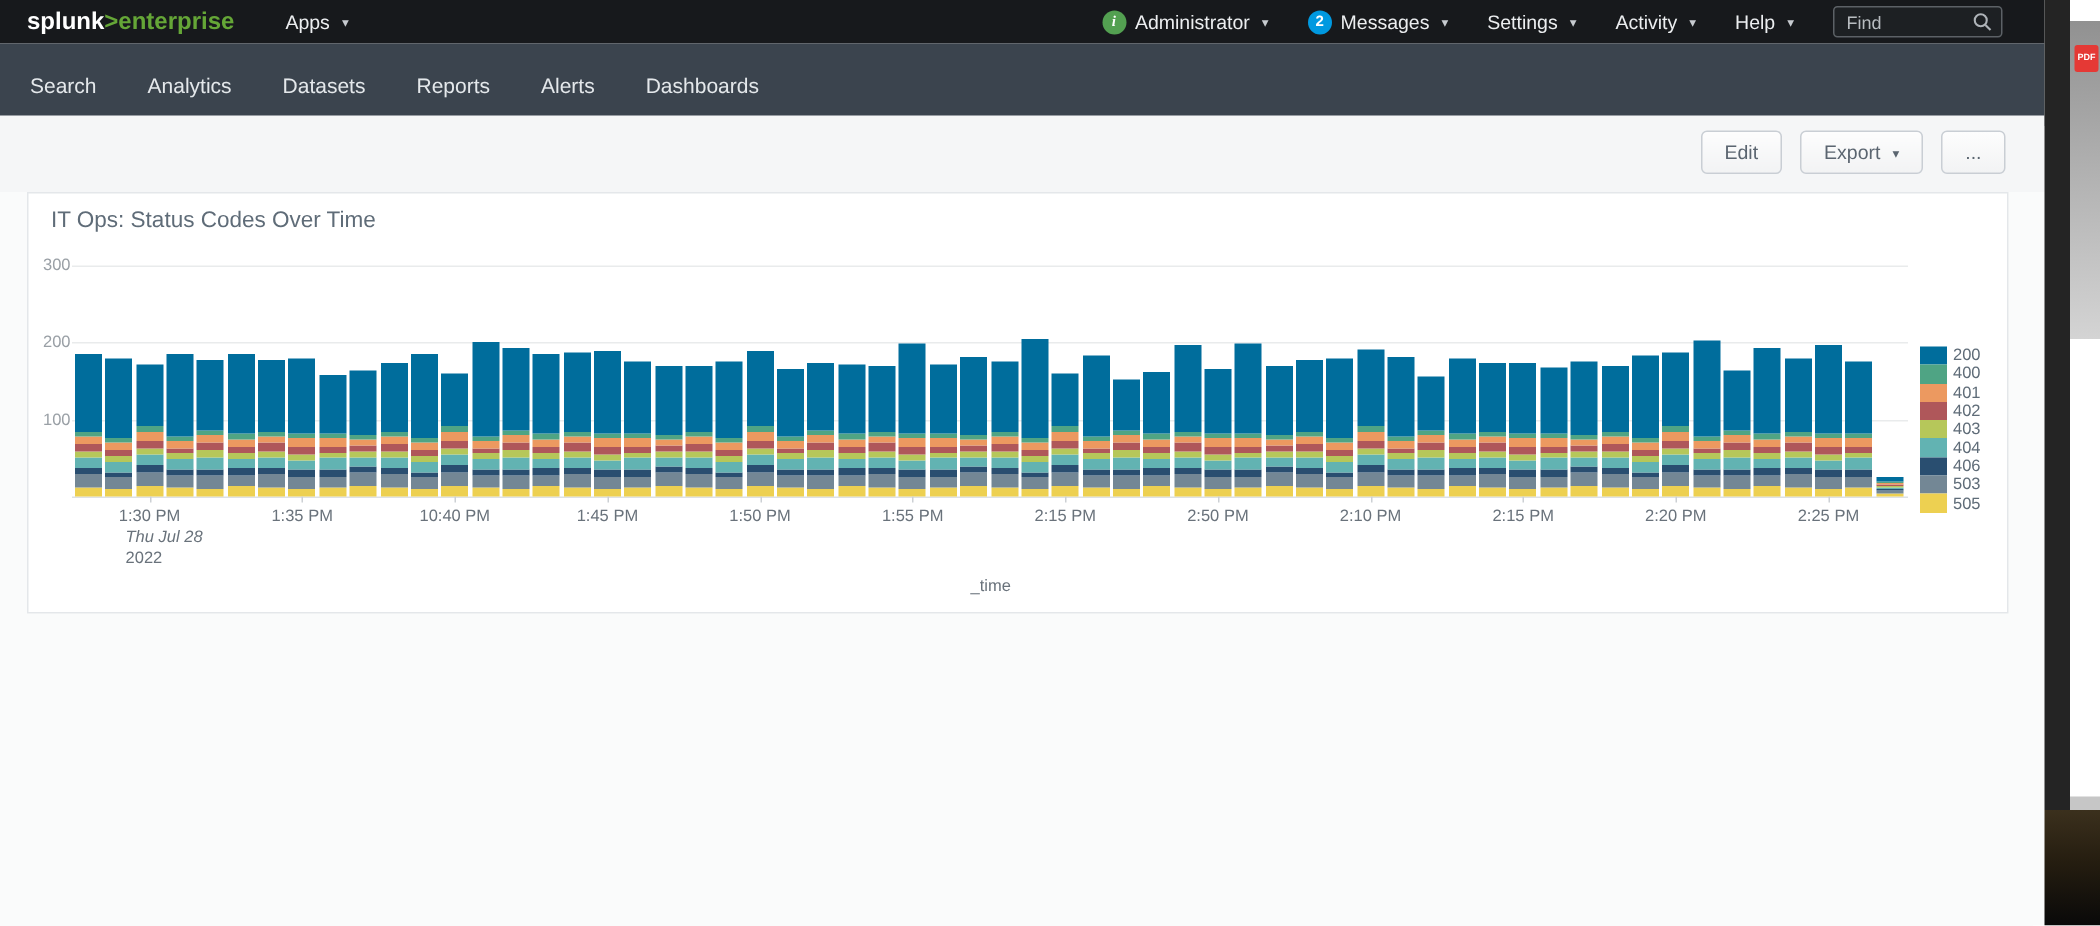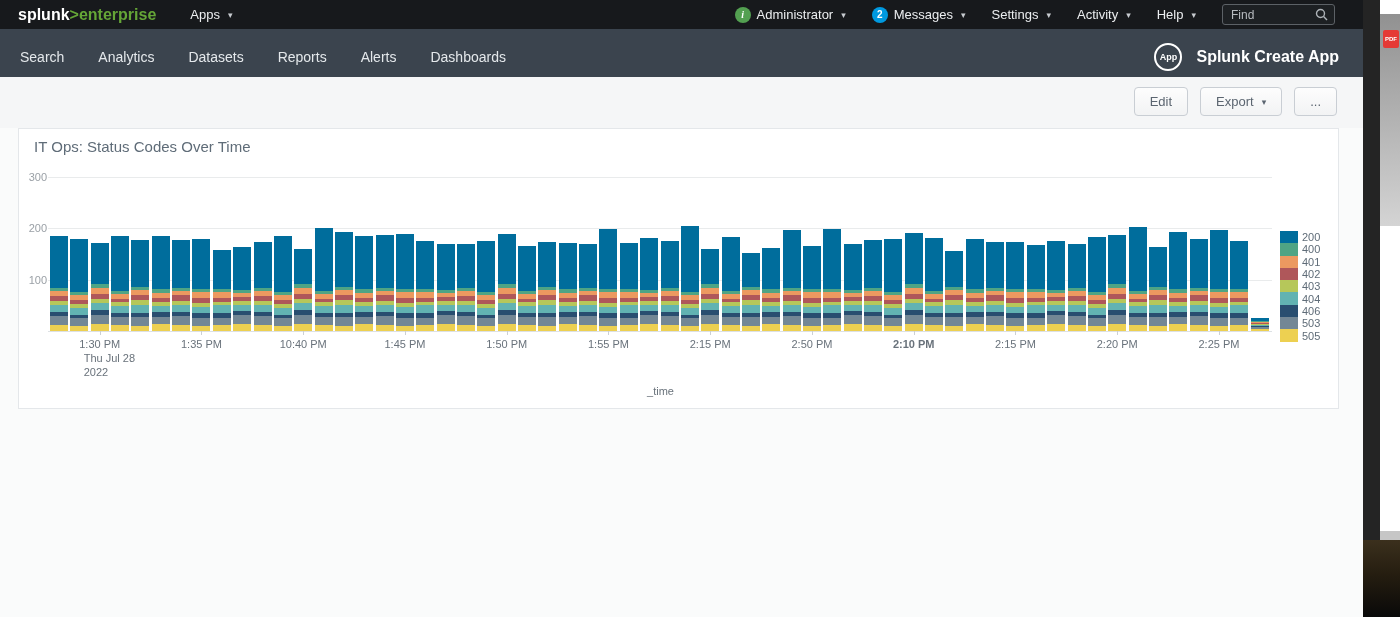--- a/index.html
+++ b/index.html
@@ -118,24 +118,20 @@
       </div>
     </div>
 
     <div class="appbar">
       <span class="ab-item">Search</span>
       <span class="ab-item">Analytics</span>
       <span class="ab-item">Datasets</span>
       <span class="ab-item">Reports</span>
       <span class="ab-item">Alerts</span>
       <span class="ab-item">Dashboards</span>
-      <div class="ab-right">
-        <span class="app-circle">App</span>
-        <span class="app-name">Splunk Create App</span>
-      </div>
     </div>
 
     <div class="page-header">
       <div class="hdr-buttons">
         <button class="btn">
             <span>Edit</span>
           </button>
         <button class="btn">
             <span>Export</span>
             <span class="caret">▾</span>
@@ -691,38 +687,38 @@
           <div class="seg" style="left: 1231.65px; top: 198.4px; width: 18px; height: 2.06px; background: rgb(115, 135, 149);"></div>
           <div class="seg" style="left: 1231.65px; top: 197.37px; width: 18px; height: 1.03px; background: rgb(41, 78, 112);"></div>
           <div class="seg" style="left: 1231.65px; top: 195.82px; width: 18px; height: 1.54px; background: rgb(98, 179, 178);"></div>
           <div class="seg" style="left: 1231.65px; top: 194.79px; width: 18px; height: 1.03px; background: rgb(182, 199, 90);"></div>
           <div class="seg" style="left: 1231.65px; top: 193.76px; width: 18px; height: 1.03px; background: rgb(175, 87, 90);"></div>
           <div class="seg" style="left: 1231.65px; top: 192.73px; width: 18px; height: 1.03px; background: rgb(236, 153, 96);"></div>
           <div class="seg" style="left: 1231.65px; top: 192.22px; width: 18px; height: 0.52px; background: rgb(79, 164, 132);"></div>
           <div class="seg" style="left: 1231.65px; top: 189.13px; width: 18px; height: 3.09px; background: rgb(0, 109, 156);"></div>
           <div class="xtick" style="left: 80.7px; top: 202px;"></div>
           <div class="xlab" style="left: 80.7px; top: 209px;">1:30 PM</div>
-          <div class="xsub" style="left: 64.7px; top: 223px;">Thu Jul 28</div>
+          <div class="xsub" style="left: 64.7px; top: 223px; font-style: italic;">Thu Jul 28</div>
           <div class="xsub" style="left: 64.7px; top: 237px;">2022</div>
           <div class="xtick" style="left: 182.45px; top: 202px;"></div>
           <div class="xlab" style="left: 182.45px; top: 209px;">1:35 PM</div>
           <div class="xtick" style="left: 284.2px; top: 202px;"></div>
           <div class="xlab" style="left: 284.2px; top: 209px;">10:40 PM</div>
           <div class="xtick" style="left: 385.95px; top: 202px;"></div>
           <div class="xlab" style="left: 385.95px; top: 209px;">1:45 PM</div>
           <div class="xtick" style="left: 487.7px; top: 202px;"></div>
           <div class="xlab" style="left: 487.7px; top: 209px;">1:50 PM</div>
           <div class="xtick" style="left: 589.45px; top: 202px;"></div>
           <div class="xlab" style="left: 589.45px; top: 209px;">1:55 PM</div>
           <div class="xtick" style="left: 691.2px; top: 202px;"></div>
           <div class="xlab" style="left: 691.2px; top: 209px;">2:15 PM</div>
           <div class="xtick" style="left: 792.95px; top: 202px;"></div>
           <div class="xlab" style="left: 792.95px; top: 209px;">2:50 PM</div>
           <div class="xtick" style="left: 894.7px; top: 202px;"></div>
-          <div class="xlab" style="left: 894.7px; top: 209px; font-weight: bold;">2:10 PM</div>
+          <div class="xlab" style="left: 894.7px; top: 209px;">2:10 PM</div>
           <div class="xtick" style="left: 996.45px; top: 202px;"></div>
           <div class="xlab" style="left: 996.45px; top: 209px; text-align: right;">2:15 PM</div>
           <div class="xtick" style="left: 1098.2px; top: 202px;"></div>
           <div class="xlab" style="left: 1098.2px; top: 209px;">2:20 PM</div>
           <div class="xtick" style="left: 1199.95px; top: 202px;"></div>
           <div class="xlab" style="left: 1199.95px; top: 209px;">2:25 PM</div>
           <div class="axis-title" style="left: 641.5px; top: 256px;">_time</div>
         </div>
       <div id="legend">
           <div class="leg-row">

